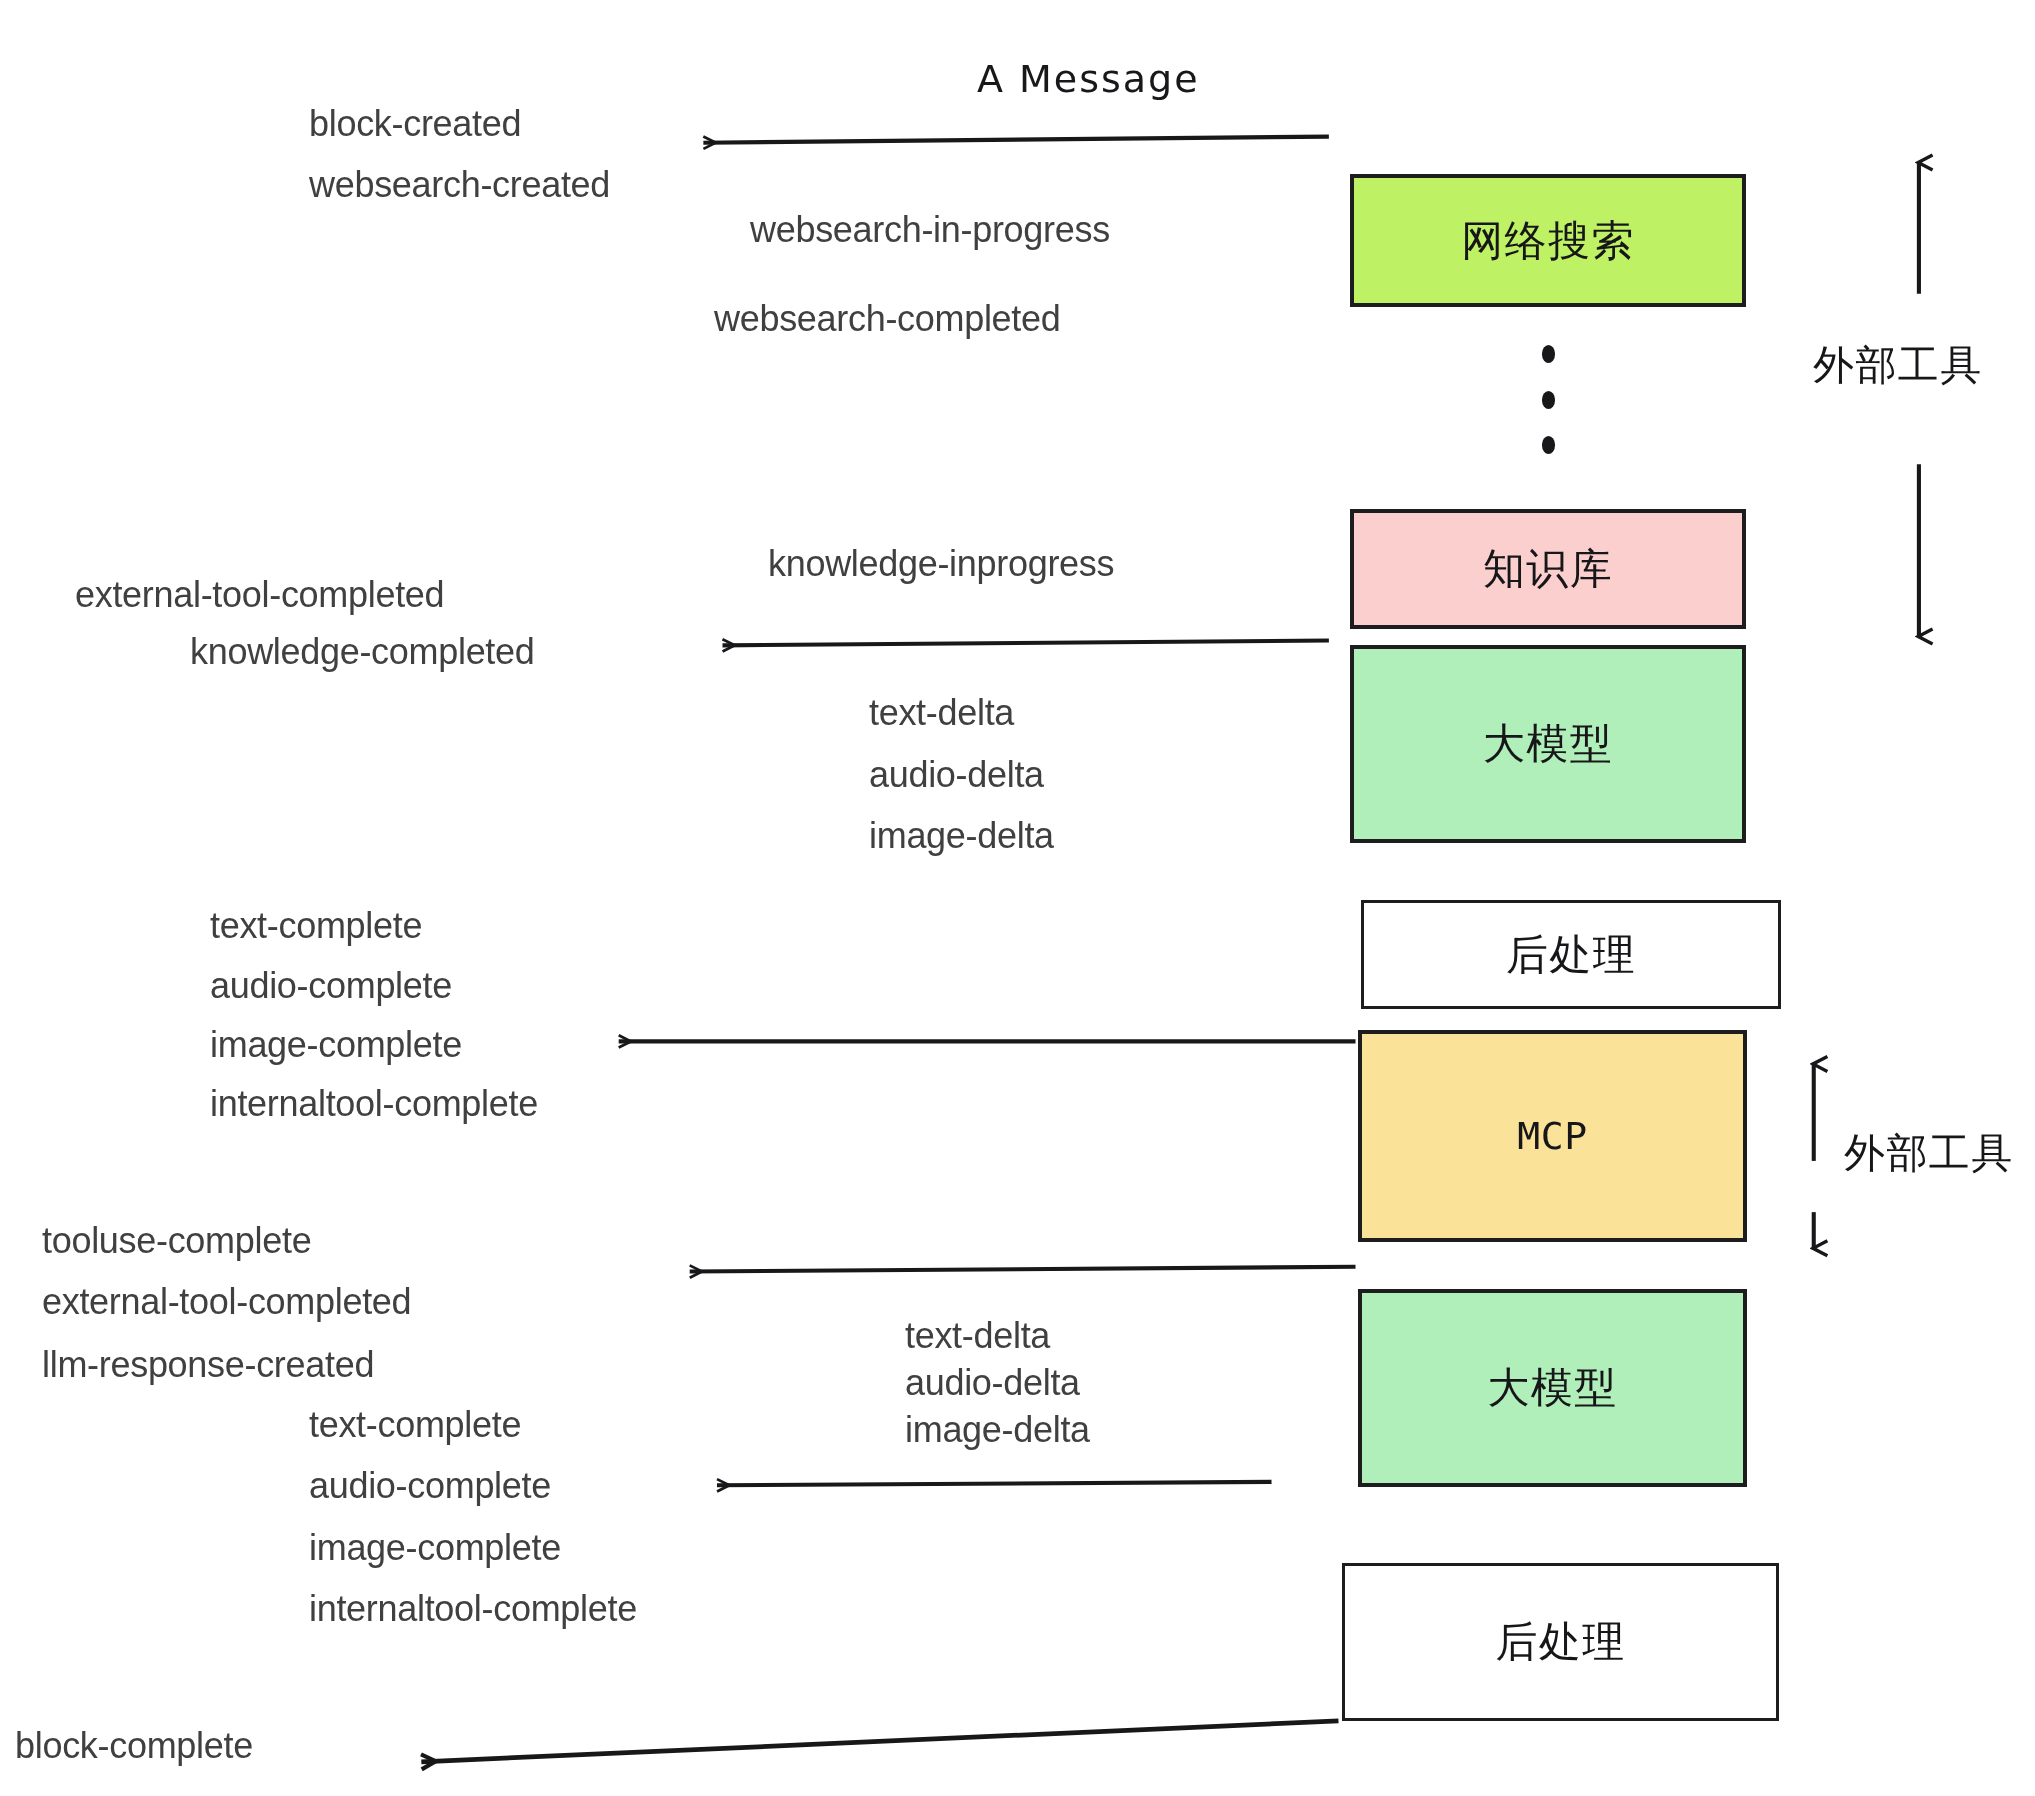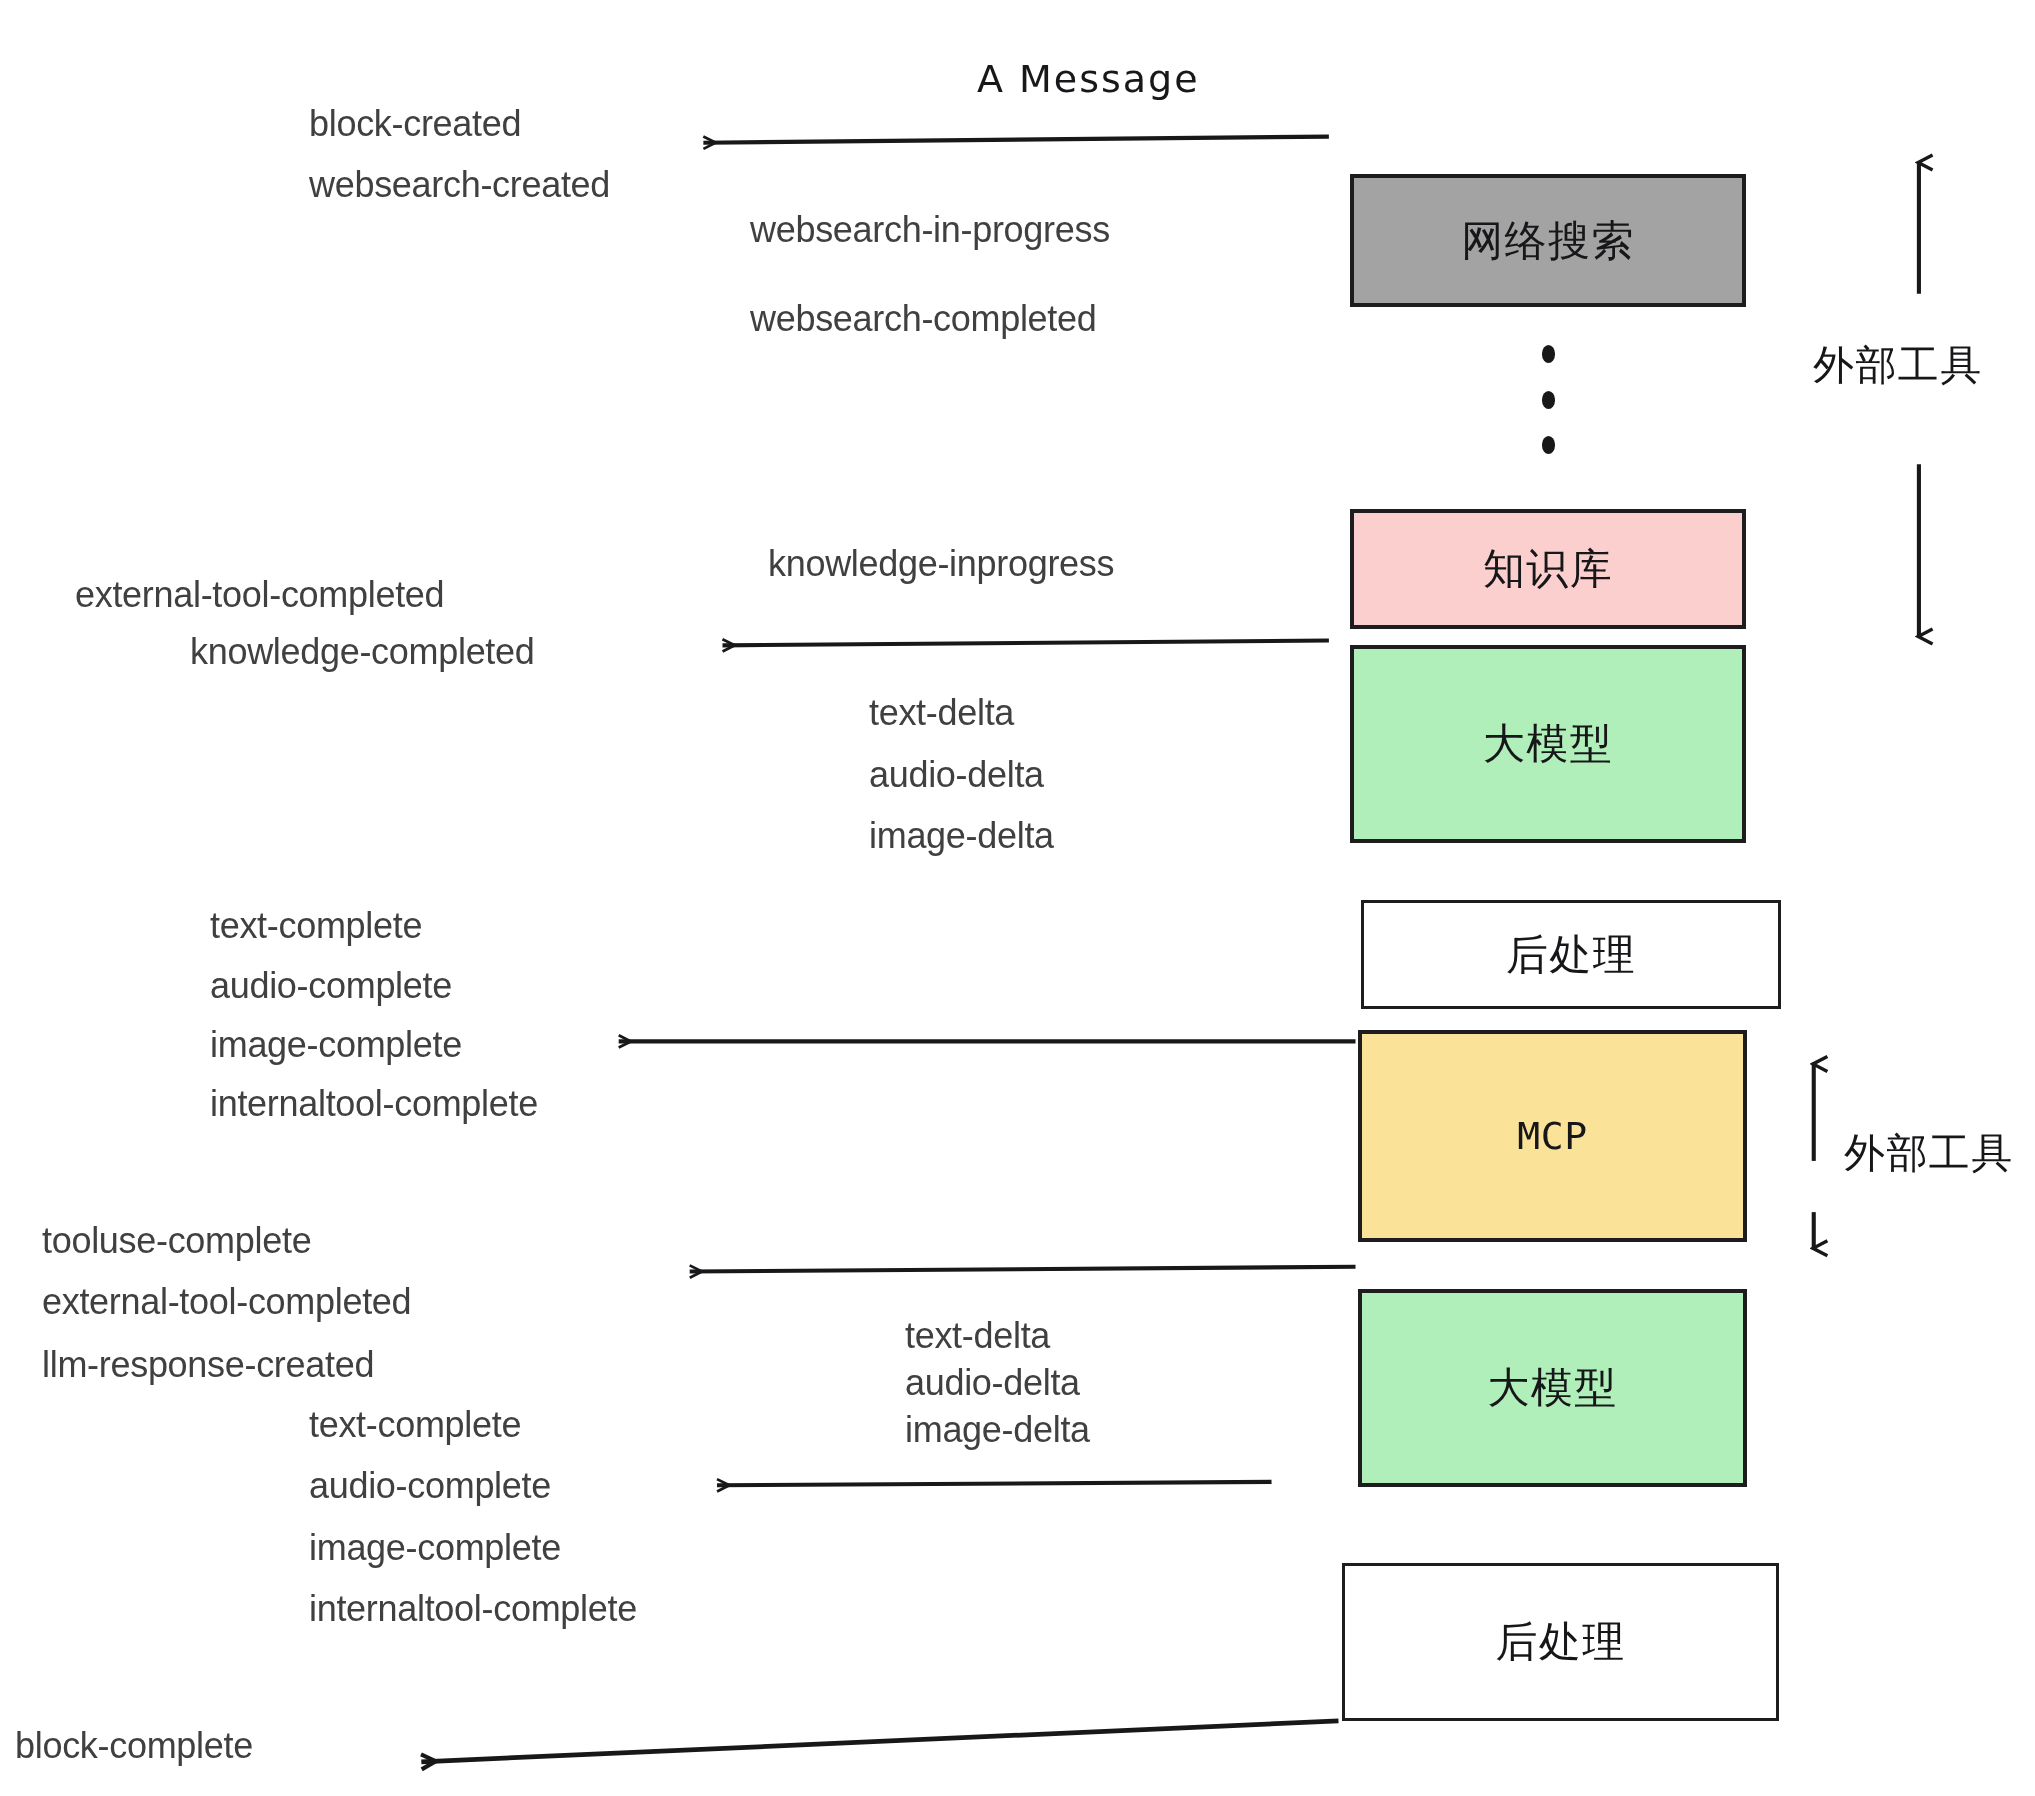--- a/index.html
+++ b/index.html
@@ -102,21 +102,21 @@
 
     <line x1="2810" y1="430" x2="2810" y2="238" stroke="#18181b" stroke-width="6" marker-end="url(#av-up)"></line>
     <line x1="2810" y1="680" x2="2810" y2="932" stroke="#18181b" stroke-width="6" marker-end="url(#av-dn)"></line>
 
     <line x1="2656" y1="1700" x2="2656" y2="1558" stroke="#18181b" stroke-width="6" marker-end="url(#av-up)"></line>
     <line x1="2656" y1="1775" x2="2656" y2="1828" stroke="#18181b" stroke-width="6" marker-end="url(#av-dn)"></line>
   </svg>
 
   <div class="title" style="left:977px; top:20.5px;">A Message</div>
 
-  <div class="box" style="left:1350px; top:174px; width:396px; height:133px; background:#a3a3a3;">
+  <div class="box" style="left:1350px; top:174px; width:396px; height:133px; background:#bef264;">
     <span>网络搜索</span>
   </div>
 
   <div class="dots" style="left:1541px; top:345px; width:15px; height:109px;">
     <i></i>
     <i></i>
     <i></i>
   </div>
 
   <div class="box" style="left:1350px; top:509px; width:396px; height:120px; background:#fccfcf;">
@@ -146,21 +146,21 @@
   <div class="sidelabel" style="left:1813px; top:338px;">外部工具</div>
 
   <div class="sidelabel" style="left:1844px; top:1126px;">外部工具</div>
 
   <div class="ev" style="left:309px; top:106px;">block-created</div>
 
   <div class="ev" style="left:309px; top:167px;">websearch-created</div>
 
   <div class="ev" style="left:750px; top:212px;">websearch-in-progress</div>
 
-  <div class="ev" style="left:750px; top:301px;">websearch-completed</div>
+  <div class="ev" style="left:714px; top:301px;">websearch-completed</div>
 
 
   <div class="ev" style="left:768px; top:546px;">knowledge-inprogress</div>
 
   <div class="ev" style="left:75px; top:577px;">external-tool-completed</div>
 
   <div class="ev" style="left:190px; top:634px;">knowledge-completed</div>
 
   <div class="ev" style="left:869px; top:695px;">text-delta</div>
 

